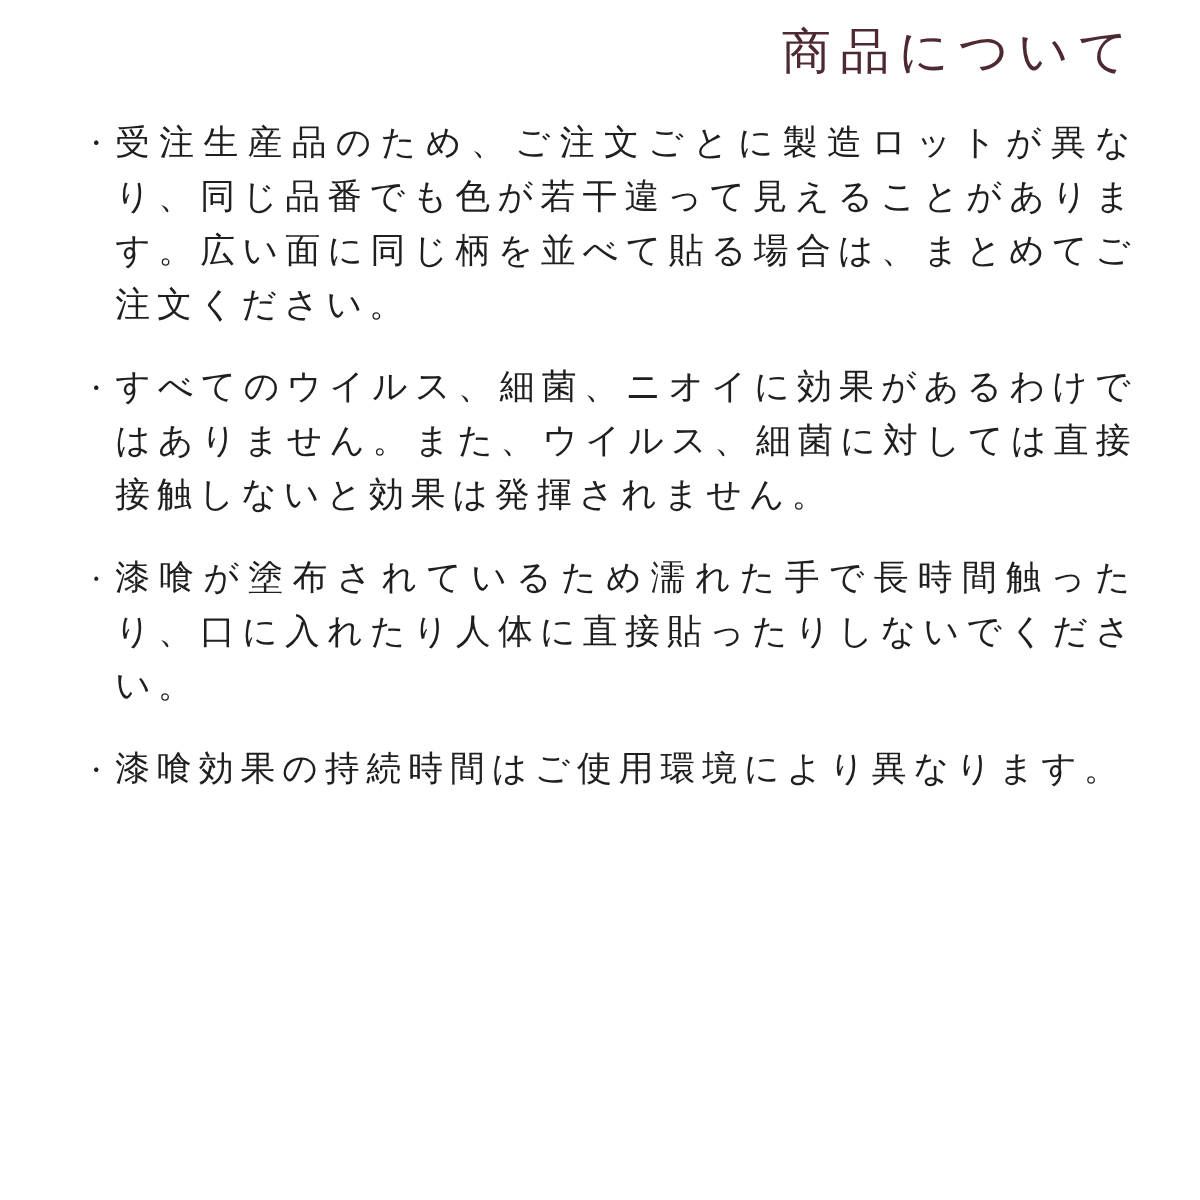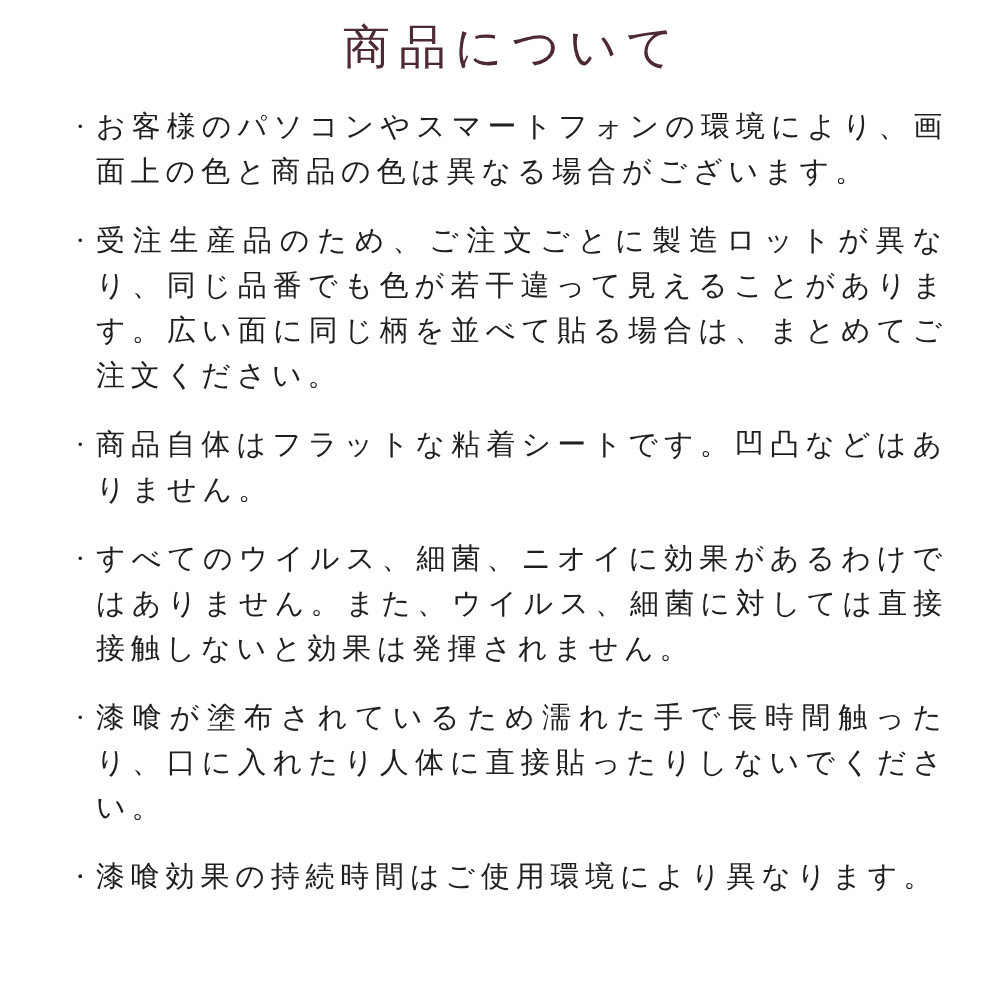--- a/index.html
+++ b/index.html
@@ -14,22 +14,22 @@
     font-family: "Liberation Sans", "DejaVu Sans", sans-serif;
   }
   .page {
     box-sizing: border-box;
     width: 1000px;
     height: 1000px;
     padding: 20px 52px 0 69px;
   }
   .page-title {
     margin: 0 0 30px 0;
-    text-align: center;
-    font-size: 47px;
+    text-align: right;
+    font-size: 41px;
     font-weight: 400;
     letter-spacing: 0.19em;
     text-indent: 0.19em; 
     color: #4d2a32;
     line-height: 1.15;
   }
   ul.notes-list {
     list-style: none;
     margin: 0;
     padding: 0;
@@ -62,29 +62,27 @@
 </style>
 </head>
 <body>
 
 <main class="page">
   <h1 class="page-title">商品について</h1>
 
   <ul class="notes-list">
     <li>
       <span class="bullet">・</span>
-      <span class="note-text">お客様のパソコンやスマートフォンの環境により、画面上の色と商品の色は異なる場合がございます。</span>
     </li>
     <li>
       <span class="bullet">・</span>
       <span class="note-text">受注生産品のため、ご注文ごとに製造ロットが異なり、同じ品番でも色が若干違って見えることがあります。広い面に同じ柄を並べて貼る場合は、まとめてご注文ください。</span>
     </li>
     <li>
       <span class="bullet">・</span>
-      <span class="note-text">商品自体はフラットな粘着シートです。凹凸などはありません。</span>
     </li>
     <li>
       <span class="bullet">・</span>
       <span class="note-text">すべてのウイルス、細菌、ニオイに効果があるわけではありません。また、ウイルス、細菌に対しては直接接触しないと効果は発揮されません。</span>
     </li>
     <li>
       <span class="bullet">・</span>
       <span class="note-text">漆喰が塗布されているため濡れた手で長時間触ったり、口に入れたり人体に直接貼ったりしないでください。</span>
     </li>
     <li>

